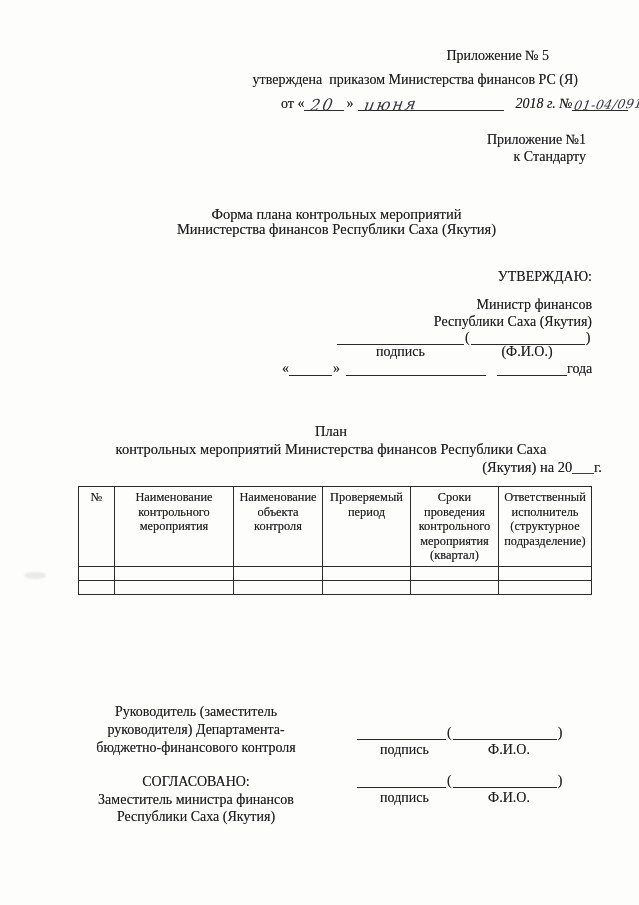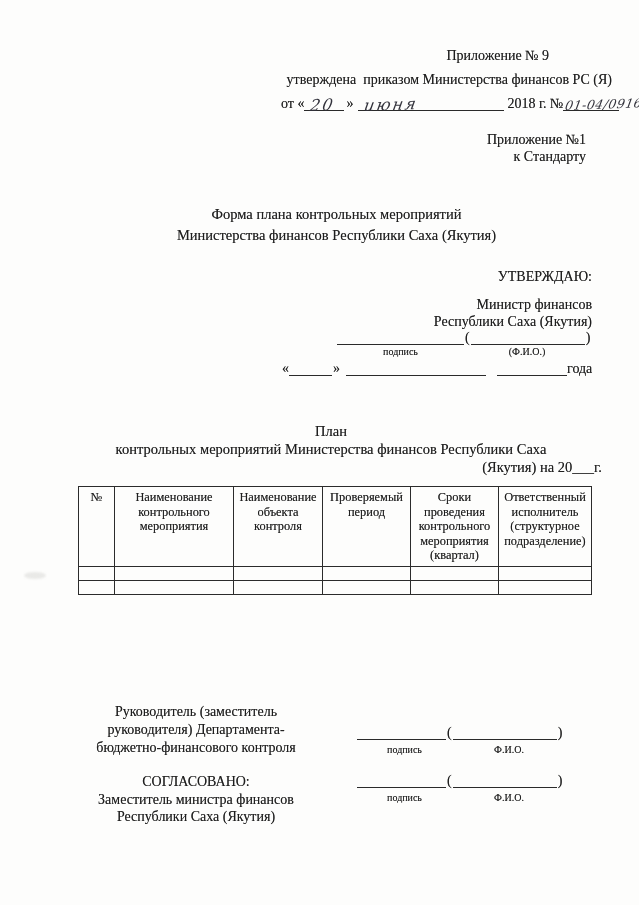--- a/index.html
+++ b/index.html
@@ -11,21 +11,21 @@
     position:relative;
     overflow:hidden;
     text-shadow:0 0 .35px rgba(20,20,20,.55);
   }
   .abs{position:absolute;}
   .rt{text-align:right;}
   .ct{text-align:center;}
   .pre{white-space:pre;}
   .t14{font-size:14px;line-height:17px;}
   .t145{font-size:14.5px;line-height:18px;}
-  .small{font-size:10px;line-height:12px;}
+  .small{font-size:14px;line-height:12px;}
   .blank{
     display:inline-block;
     border-bottom:1px solid #2a2a2a;
     height:13px;
     position:relative;
     vertical-align:baseline;
   }
   .hw{
     position:absolute;
     bottom:-3px;left:5px;
@@ -59,43 +59,43 @@
   }
   table.plan td.empty{height:13px;padding:0;}
   .artifact{
     width:22px;height:7px;border-radius:50%;
     background:#d9d9d6;opacity:.55;filter:blur(1px);
   }
 </style>
 </head>
 <body>
 
-<div class="abs t14 rt" style="top:47px;left:0;width:549px;">Приложение № 9</div>
-<div class="abs t14 rt pre" style="top:71px;left:0;width:578px;padding-left:34px;">утверждена  приказом Министерства финансов РС (Я)</div>
+<div class="abs t14 rt" style="top:47px;left:0;width:549px;">Приложение № 5</div>
+<div class="abs t14 rt pre" style="top:71px;left:0;width:578px;">утверждена  приказом Министерства финансов РС (Я)</div>
 
 <div class="abs sigrow" style="top:96px;left:281px;">
   <span>от «</span>
   <span class="blank" style="width:40px;">
     <span class="hw">20</span>
   </span>
   <span style="margin-left:2px;">»</span>
   <span class="blank" style="width:146px;margin-left:5px;">
     <span class="hw">июня</span>
   </span>
-  <span style="margin-left:3px;">2018 г. №</span>
+  <span style="margin-left:11px;font-style:italic;">2018 г. №</span>
   <span class="blank" style="width:56px;">
     <span class="hw num" style="left:1px;">01-04/0916-р</span>
   </span>
 </div>
 
 <div class="abs t14 rt" style="top:131px;left:0;width:586px;">Приложение №1</div>
 <div class="abs t14 rt" style="top:148px;left:0;width:586px;">к Стандарту</div>
 
 <div class="abs t145 ct" style="top:205px;left:80px;width:513px;">Форма плана контрольных мероприятий</div>
-<div class="abs t145 ct" style="top:226px;left:80px;width:513px;">Министерства финансов Республики Саха (Якутия)</div>
+<div class="abs t145 ct" style="top:220px;left:80px;width:513px;">Министерства финансов Республики Саха (Якутия)</div>
 
 <div class="abs t14 rt" style="top:268px;left:0;width:592px;font-family:Liberation Serif, serif;">УТВЕРЖДАЮ:</div>
 <div class="abs t14 rt" style="top:296px;left:0;width:592px;">Министр финансов</div>
 <div class="abs t14 rt" style="top:313px;left:0;width:592px;">Республики Саха (Якутия)</div>
 
 <div class="abs sigrow" style="top:330px;left:337px;">
   <span class="blank" style="width:127px;"></span>
   <span class="paren">(</span>
   <span class="blank" style="width:114px;"></span>
   <span class="paren">)</span>

